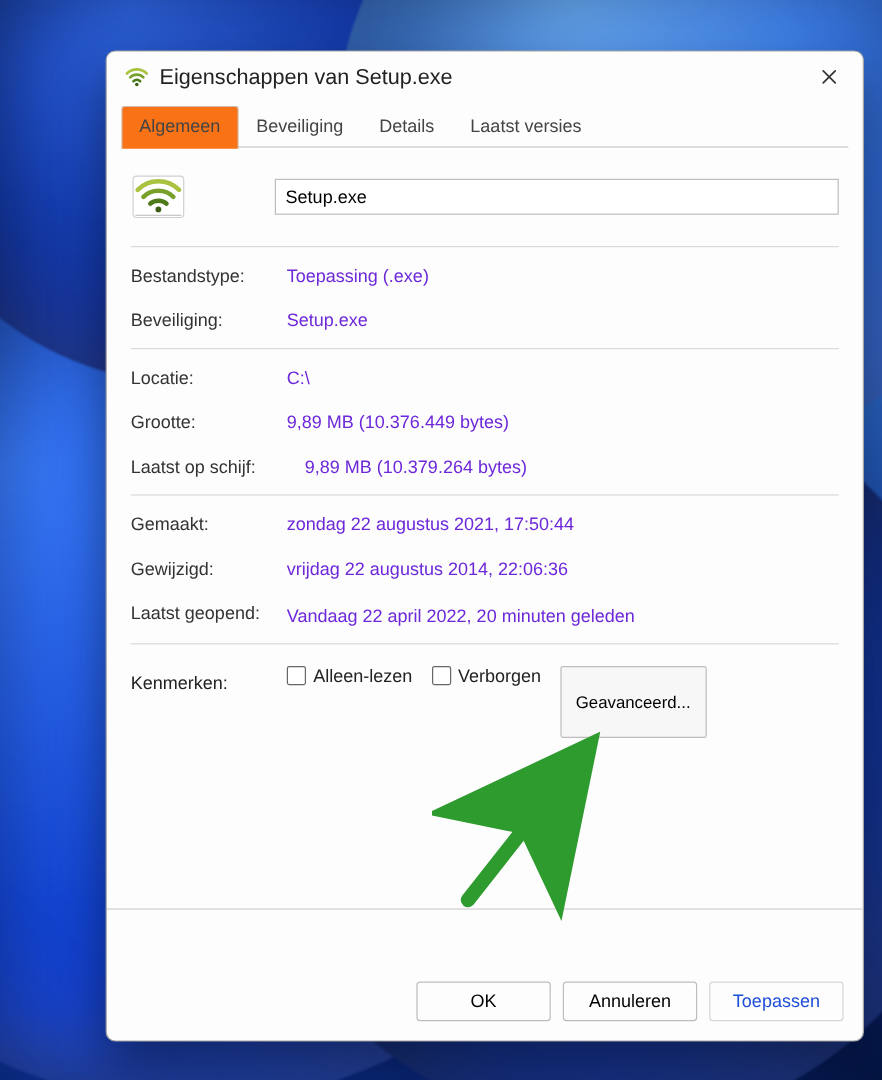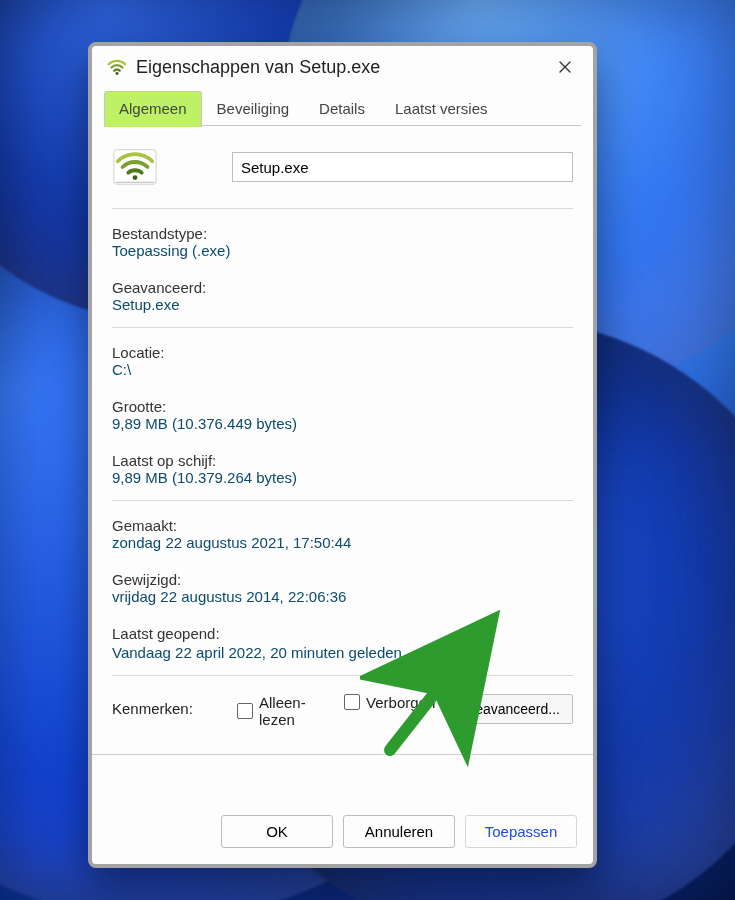--- a/index.html
+++ b/index.html
@@ -23,23 +23,23 @@
     .petal { position:absolute; border-radius:50%; filter: blur(1px); }
     .p1 { width:760px; height:760px; left:-220px; top:160px; box-shadow: inset -60px -60px 120px rgba(255,255,255,.15), inset 60px 60px 120px rgba(0,0,0,.35); background: radial-gradient(circle at 30% 30%, #3a7dff, #0c3bd0 60%, #07247e); }
     .p2 { width:560px; height:560px; left:280px; top:-170px; box-shadow: inset -60px -60px 120px rgba(255,255,255,.18), inset 60px 60px 120px rgba(0,0,0,.3); background: radial-gradient(circle at 35% 30%, #6db2ff, #2a6ff0 55%, #0a3dc0); }
     .p3 { width:520px; height:520px; left:-100px; top:-200px; box-shadow: inset -50px -50px 100px rgba(255,255,255,.12), inset 50px 50px 100px rgba(0,0,0,.35); background: radial-gradient(circle at 40% 40%, #2f66e3, #0b2da0 60%, #061b6a); }
     .p4 { width:620px; height:620px; left:200px; top:320px; box-shadow: inset -60px -60px 120px rgba(255,255,255,.12), inset 60px 60px 120px rgba(0,0,0,.35); background: radial-gradient(circle at 40% 40%, #285de2, #0a2fa0 60%, #061a68); }
     .wallpaper::after { content:""; position:absolute; inset:-2px; pointer-events:none; box-shadow: inset 0 0 80px rgba(0,0,0,.35); }
 
     .window {
       position: absolute;
       left: 88px; top: 42px;
-      width: 509px; height: 826px;
+      width: 632px; height: 826px;
       background: #fdfdfd;
-      border: 4px solid #a3a3a3;
+      border: 1px solid #a3a3a3;
       border-radius: 8px;
       box-shadow: 0 18px 44px rgba(0,0,0,.45);
       display: flex; flex-direction: column;
       overflow: hidden;
     }
     .titlebar {
       display:flex; align-items:center; gap:8px;
       padding: 8px 10px 10px 14px;
       font-size: 18px;
     }
@@ -51,41 +51,41 @@
 
     .tabstrip { display:flex; gap:0; padding: 0 12px; position:relative; }
     .tabstrip::after { content:""; position:absolute; left:12px; right:12px; bottom:0; height:1px; background:#c8c8c8; }
     .tab {
       padding: 8px 14px 10px;
       font-size:15px; color:#444;
       border:1px solid transparent; border-bottom:none;
       position:relative; z-index:1; top:1px;
       background: transparent;
     }
-    .tab.active { background:#bef264; border-color:#c8c8c8; border-radius:3px 3px 0 0; }
+    .tab.active { background:#f97316; border-color:#c8c8c8; border-radius:3px 3px 0 0; }
 
     .content { padding: 14px 20px 0 20px; flex:1; overflow:hidden; }
-    .row { display:flex; align-items:flex-start; padding: 10px 0; flex-direction: column; }
+    .row { display:flex; align-items:flex-end; padding: 10px 0; }
     .row .label { width:130px; color:#333; font-size:15px; }
-    .row .value { flex:1; color:#0c4a6e; font-size:15px; }
+    .row .value { flex:1; color:#6d28d9; font-size:15px; }
     .sep { height:1px; background:#d9d9d9; margin: 4px 0 6px 0; }
 
     .filename-row { display:flex; align-items:center; padding: 4px 0 14px 0; }
     .ficon { width:46px; height:46px; display:flex; align-items:center; justify-content:center; margin-right: 74px; }
     .filename-input {
       flex:1; border:1px solid #bdbdbd; height:30px; padding: 4px 8px; font-size:15px; background:#fff;
     }
 
     .attr-row { display:flex; align-items:flex-start; padding: 12px 0 8px 0; }
     .attr-row .label { width:130px; padding-top:6px; font-size:15px; }
     .attr-right { display:flex; align-items:flex-start; gap:16px; flex-wrap:nowrap; }
     .cb { width:16px; height:16px; border:1px solid #666; border-radius:2px; background:#fff; display:inline-block; flex:0 0 auto; }
     .cb-wrap { display:flex; align-items:center; gap:6px; font-size:15px; }
     .adv-btn {
-      border:1px solid #bdbdbd; background:#f7f7f7; padding:6px 12px; font-size:14px; border-radius:2px;
+      border:1px solid #bdbdbd; background:#f7f7f7; padding:21px 12px; font-size:14px; border-radius:2px;
     }
 
     .footer { border-top:1px solid #d0d0d0; padding: 14px 16px 16px; display:flex; justify-content:flex-end; gap:10px; }
     .btn { border:1px solid #bdbdbd; background:#fdfdfd; padding:7px 0; width:112px; font-size:15px; border-radius:3px; text-align:center;margin-top:46px; }
     .btn.disabled { color:#1d4ed8; border-color:#d6d6d6; }
 
     
     .arrow { position:absolute; left:360px; top:610px; width:160px; height:160px; pointer-events:none; }
   </style>
 </head>
@@ -139,21 +139,21 @@
       </div>
       <input class="filename-input" value="Setup.exe" style="">
     </div>
 
     <div class="sep"></div>
     <div class="row">
         <div class="label">Bestandstype:</div>
         <div class="value">Toepassing (.exe)</div>
       </div>
     <div class="row">
-        <div class="label">Geavanceerd:</div>
+        <div class="label">Beveiliging:</div>
         <div class="value">Setup.exe</div>
       </div>
 
     <div class="sep"></div>
     <div class="row">
         <div class="label">Locatie:</div>
         <div class="value">C:\</div>
       </div>
     <div class="row">
         <div class="label">Grootte:</div>

